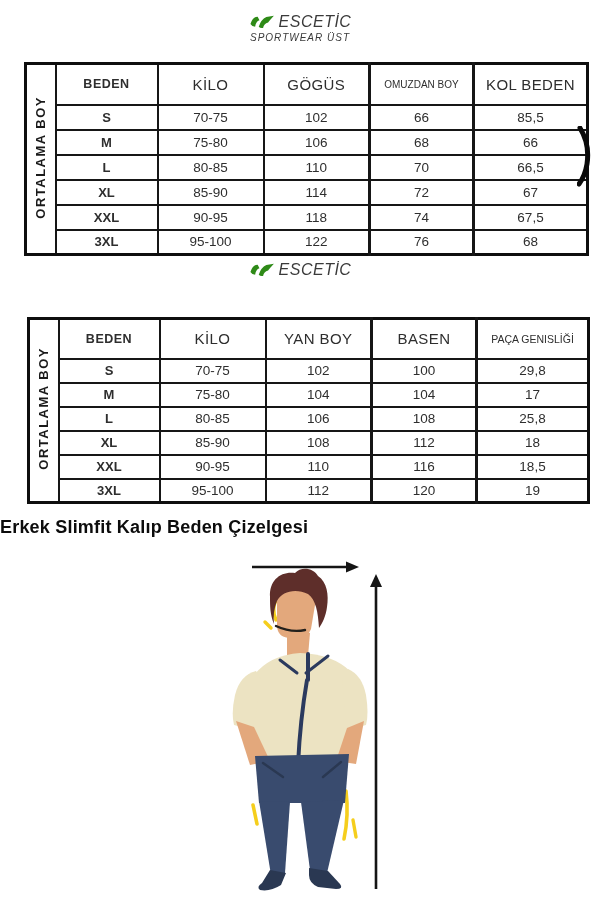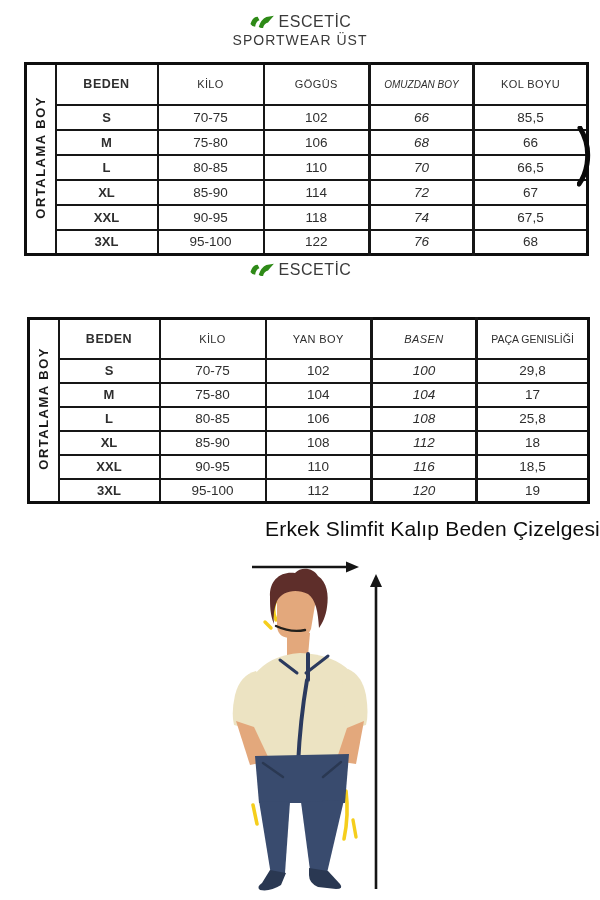--- a/index.html
+++ b/index.html
@@ -2,51 +2,51 @@
 <html><head>
 <meta charset="utf-8">
 <style>
   html,body{margin:0;padding:0;}
   body{
     width:600px;height:900px;position:relative;background:#ffffff;
     font-family:"Liberation Sans",sans-serif;overflow:hidden;
   }
   .abs{position:absolute;}
   
-  .brand{width:100%;text-align:center;color:#3f3f3f;}
+  .brand{width:100%;text-align:center;color:#3f3f3f;font-style:italic;}
   .brand-line1{display:flex;align-items:center;justify-content:center;gap:4px;}
   .brand-name{font-size:16px;letter-spacing:0.5px;color:#3a3a3a;}
-  .brand-sub{font-size:14px;letter-spacing:1px;color:#3a3a3a;margin-top:1px;}
+  .brand-sub{font-size:10px;letter-spacing:1px;color:#3a3a3a;margin-top:1px;}
   .logo{display:inline-block;width:26px;height:17px;}
   
   table.size-table{border-collapse:collapse;table-layout:fixed;background:#fff;}
   table.size-table td,table.size-table th{
     border:2px solid #161616;text-align:center;vertical-align:middle;
     padding:0;color:#2e2e2e;overflow:hidden;white-space:nowrap;
   }
   table.size-table{border:3px solid #0e0e0e;}
   tr.head{height:41px;}
   tr.r{height:25px;}
   tr.r2{height:24px;}
-  th.h{font-weight:normal;font-size:11px;letter-spacing:0.4px;color:#2b2b2b;}
+  th.h{font-weight:normal;font-size:15px;letter-spacing:0.4px;color:#2b2b2b;}
   th.beden{font-weight:bold;font-size:12.5px;color:#0f0f0f;letter-spacing:0.5px;margin-left:18px;}
   th.small{font-size:10px;letter-spacing:0;}
   th.smallish{font-size:10.5px;letter-spacing:0;margin-left:8px;}
   td.size{font-weight:bold;font-size:13px;color:#1c1c1c;}
   td.val{font-size:13.5px;color:#333;margin-left:15px;}
   td.side{border-right-width:3px;}
   .side-txt{
     display:inline-block;writing-mode:vertical-rl;transform:rotate(180deg);
     font-weight:bold;font-size:13px;letter-spacing:1.5px;color:#1a1a1a;white-space:nowrap;
   }
-  .tk{border-left-width:3px !important;border-right-width:3px !important;font-style:italic;}
+  .tk{border-left-width:3px !important;border-right-width:3px !important;}
   tr.head th{border-bottom-width:2px;}
   
   .page-title{
-    width:100%;text-align:right;font-size:21px;font-weight:normal;color:#0c0c0c;
+    width:100%;text-align:left;font-size:18px;font-weight:bold;color:#0c0c0c;
     letter-spacing:0.2px;
   }
 </style>
 </head>
 <body>
 
 <div class="abs brand" style="top:13px;">
   <div class="brand-line1">
     <span class="logo">
       <svg width="26" height="17" viewBox="0 0 36 22">
@@ -68,21 +68,21 @@
       <col style="width:104px">
       <col style="width:114px">
     </colgroup>
   <tbody>
       <tr class="head">
     <td class="side" rowspan="7"><span class="side-txt">ORTALAMA BOY</span></td>
     <th class="beden">BEDEN</th>
     <th class="h">KİLO</th>
     <th class="h">GÖGÜS</th>
     <th class="h small tk">OMUZDAN BOY</th>
-    <th class="h">KOL BOYU</th>
+    <th class="h">KOL BEDEN</th>
   </tr>
   <tr class="r">
     <td class="size">S</td>
     <td class="val">70-75</td>
     <td class="val">102</td>
     <td class="val tk">66</td>
     <td class="val">85,5</td>
   </tr>
   <tr class="r">
     <td class="size">M</td>

